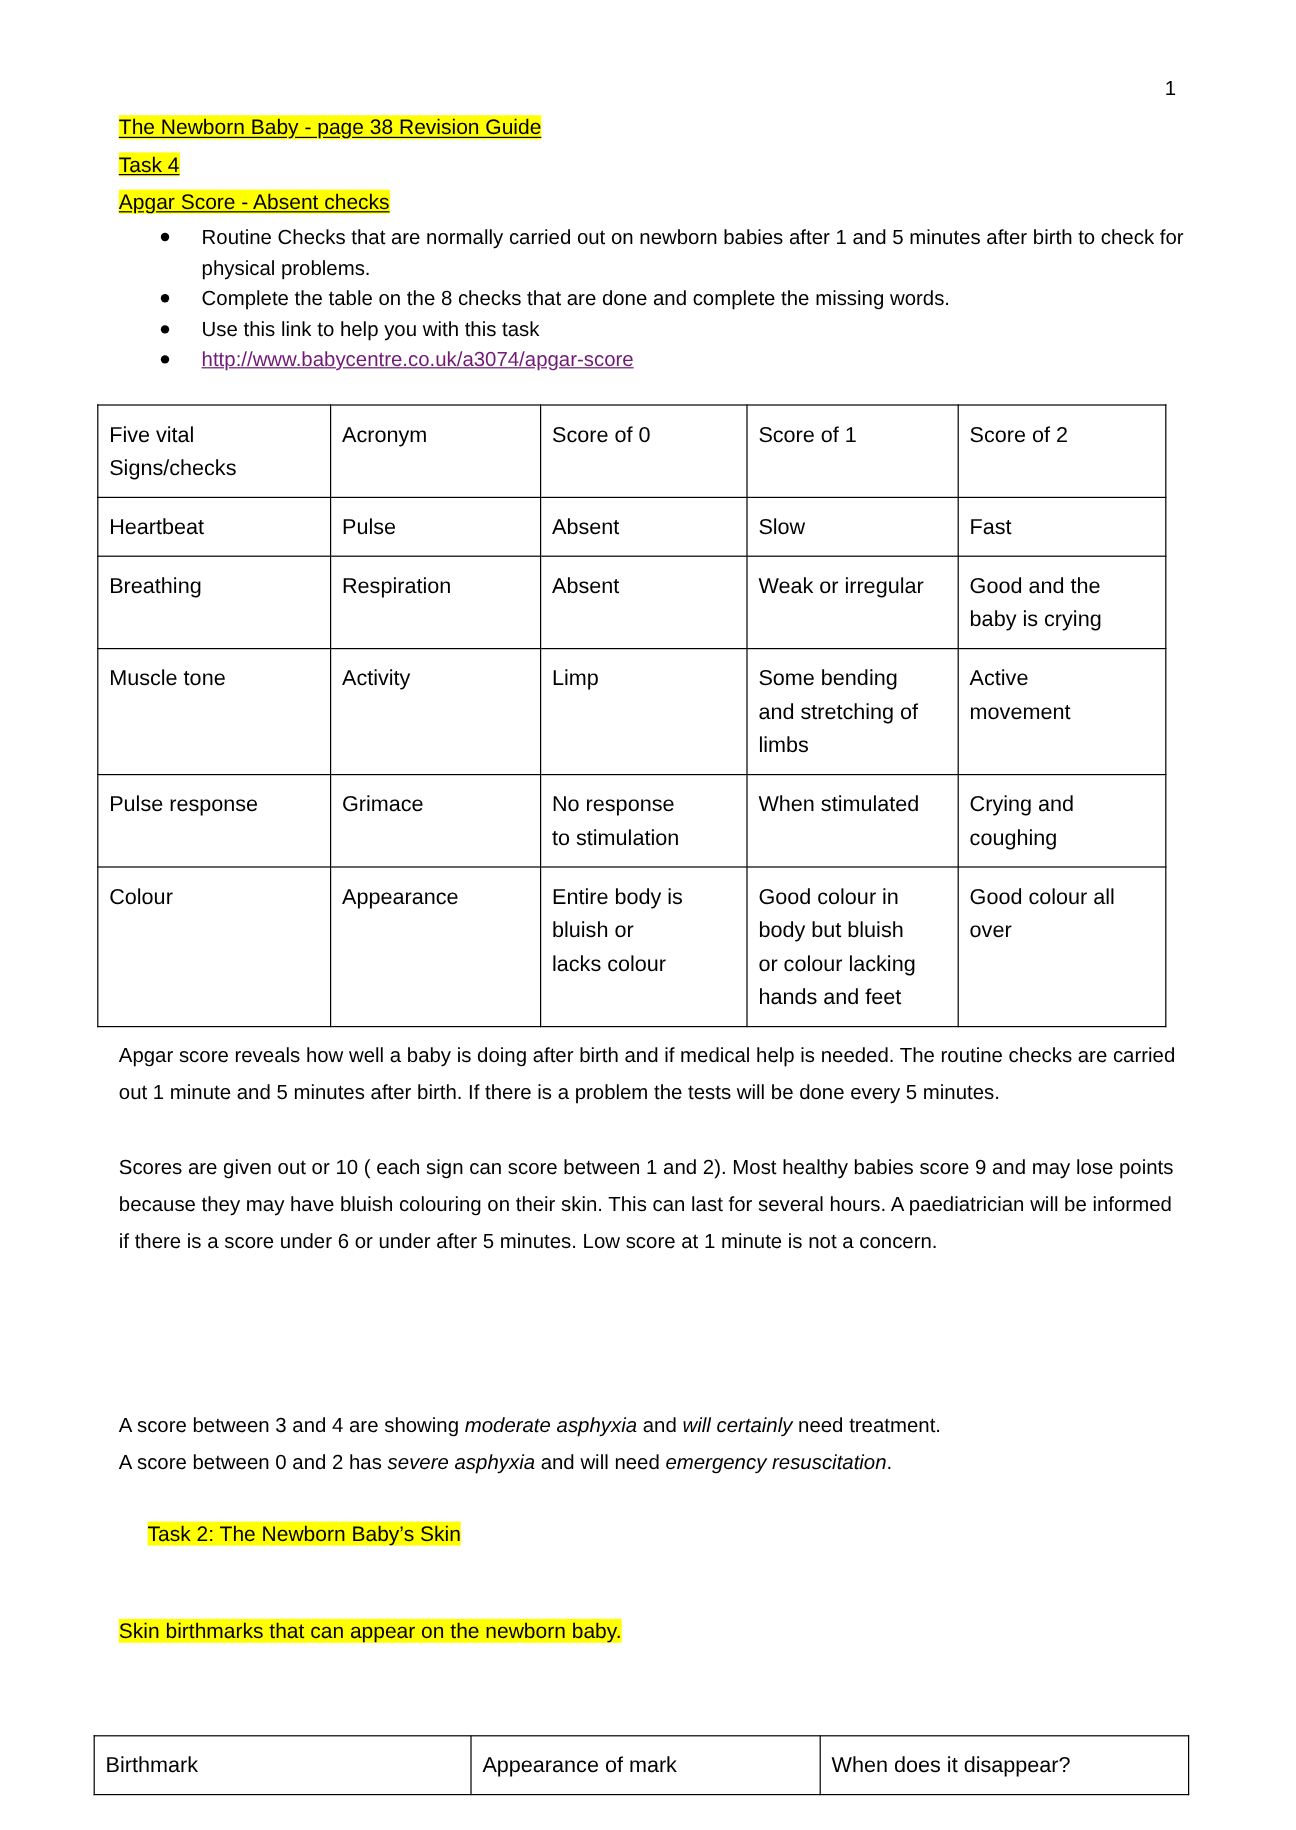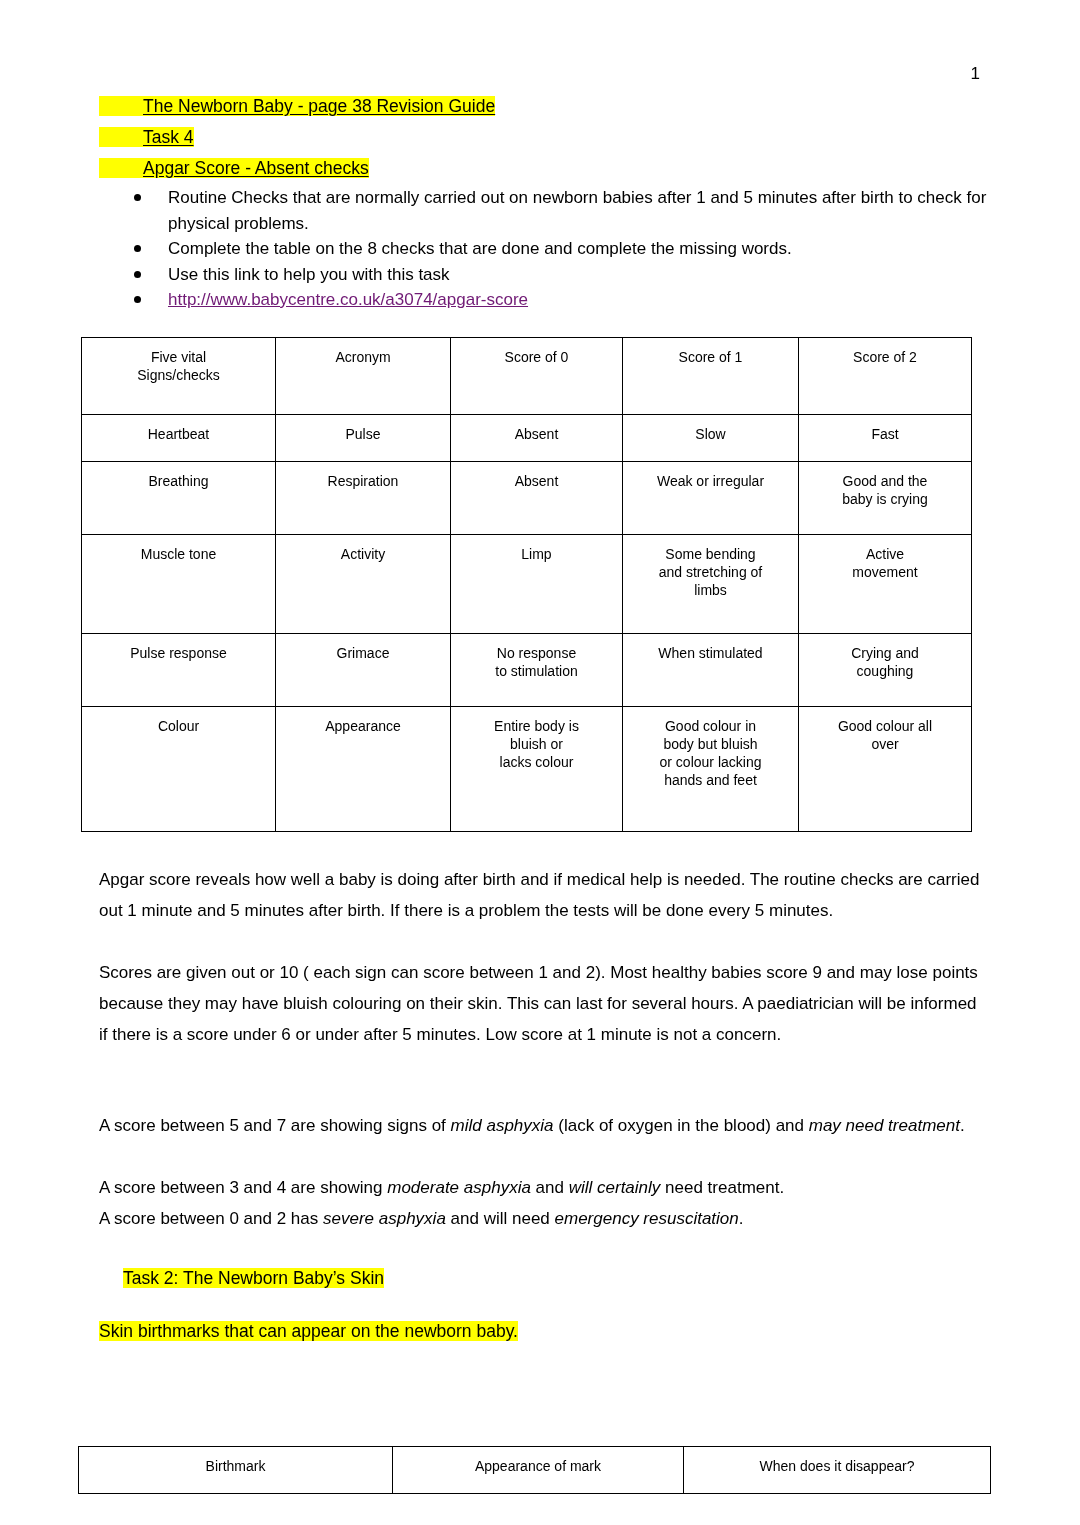--- a/index.html
+++ b/index.html
@@ -36,21 +36,20 @@
     position: absolute;
     left: 99px;
     font-size: 17.5px;
     line-height: 26px;
     white-space: pre;
   }
   .hl-heading .hl {
     background: #ffff00;
     text-decoration: underline;
     text-underline-offset: 2px;
-    padding-left: 44px;
   }
   .hl-plain {
     position: absolute;
     left: 99px;
     font-size: 17.5px;
     line-height: 26px;
     white-space: pre;
   }
   .hl-plain .hl {
     background: #ffff00;
@@ -92,24 +91,23 @@
   table.doc-table {
     position: absolute;
     border-collapse: collapse;
     table-layout: fixed;
     font-size: 17px;
   }
   table.doc-table td {
     border: 1.6px solid #000000;
     vertical-align: top;
     padding: 10px 9px 10px 9px;
-    line-height: 18px;
-    font-size: 14px;
+    line-height: 28px;
+    font-size: 18px;
     white-space: pre-line;
-    text-align: center;
   }
 
   #apgar-table {
     left: 81px;
     top: 337px;
     width: 890px;
   }
   #apgar-table col.c0 { width: 194px; }
   #apgar-table col.c1 { width: 175px; }
   #apgar-table col.c2 { width: 172px; }
@@ -245,29 +243,28 @@
         <td>Good colour all
 over</td>
       </tr>
     </tbody>
   </table>
 
   <div class="para" id="para-1">Apgar score reveals how well a baby is doing after birth and if medical help is needed. The routine checks are carried out 1 minute and 5 minutes after birth. If there is a problem the tests will be done every 5 minutes.</div>
 
   <div class="para" id="para-2">Scores are given out or 10 ( each sign can score between 1 and 2). Most healthy babies score 9 and may lose points because they may have bluish colouring on their skin. This can last for several hours. A paediatrician will be informed if there is a score under 6 or under after 5 minutes. Low score at 1 minute is not a concern.</div>
 
-  <div class="para" id="para-3"><span>A score between  5 and 7 are showing signs of </span><em>mild asphyxia</em><span> (lack of oxygen in the blood) and </span><em>may need treatment</em><span>.</span></div>
 
   <div class="para" id="para-4"><span>A score between 3 and 4 are showing </span><em>moderate asphyxia</em><span> and </span><em>will certainly</em><span> need treatment.</span></div>
 
   <div class="para" id="para-5"><span>A score between 0 and 2 has </span><em>severe asphyxia</em><span> and will need </span><em>emergency resuscitation</em><span>.</span></div>
 
   <div class="hl-plain" id="heading-task2" style="top:1265px;margin-left:24px;"><span class="hl">Task 2: The Newborn Baby’s Skin</span></div>
 
-  <div class="hl-plain" id="heading-birthmarks" style="top:1318px;"><span class="hl">Skin birthmarks that can appear on the newborn baby.</span></div>
+  <div class="hl-plain" id="heading-birthmarks" style="top:1346px;"><span class="hl">Skin birthmarks that can appear on the newborn baby.</span></div>
 
   <table class="doc-table" id="birthmark-table">
     <colgroup>
       <col class="b0">
         <col class="b1">
         <col class="b2">
     </colgroup>
     <tbody>
       <tr>
         <td>Birthmark</td>

